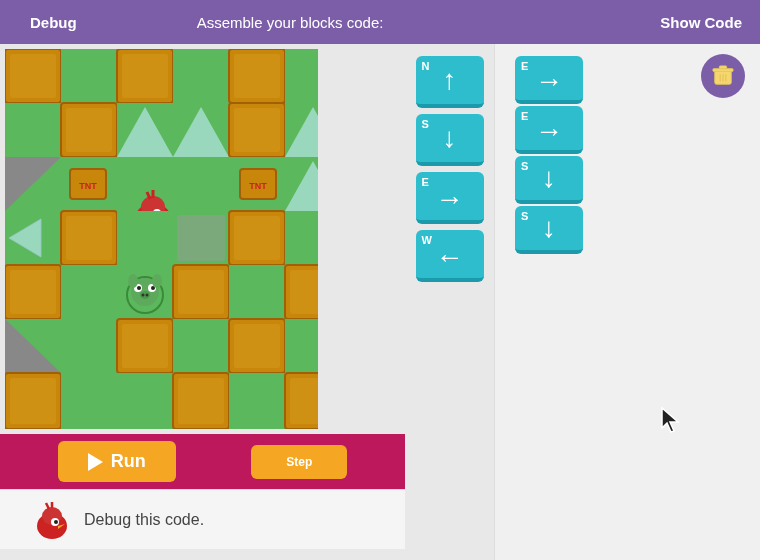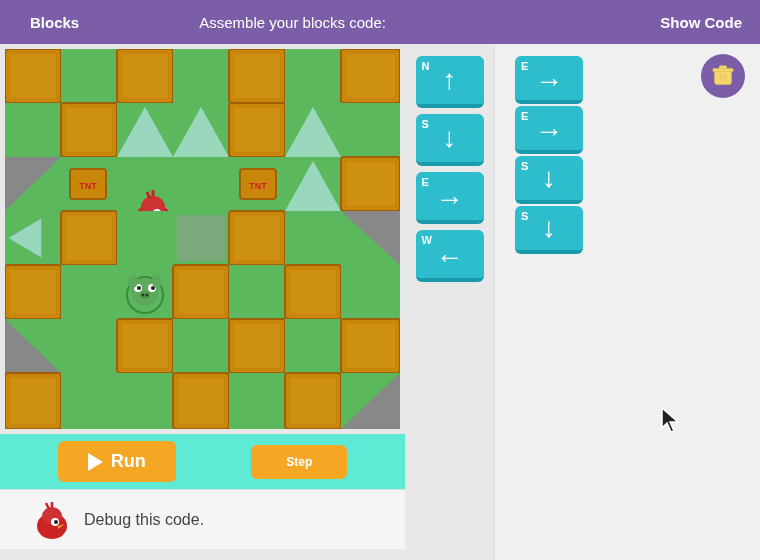--- a/index.html
+++ b/index.html
@@ -54,35 +54,35 @@
     .game-panel {
       width: 405px;
       display: flex;
       flex-direction: column;
       background: #e8e8e8;
       flex-shrink: 0;
     }
 
     
     .game-grid-container {
-      width: 395px;
+      width: 313px;
       height: 380px;
       margin: 5px;
       position: relative;
       overflow: hidden;
       background: #4caf50;
     }
 
     
     .game-controls {
       display: flex;
       align-items: center;
       justify-content: space-around;
       padding: 8px 20px;
-      background: #5eead4;
+      background: #be185d;
       height: 55px;
     }
 
     .btn-run {
       background: #f5a623;
       border: none;
       border-radius: 6px;
       padding: 10px 30px;
       font-size: 18px;
       font-weight: bold;
@@ -273,21 +273,21 @@
       content: '←';
       font-size: 28px;
       color: white;
       font-weight: bold;
     }
   </style>
 </head>
 <body>
 
 <div class="header">
-  <span class="header-blocks-label">Blocks</span>
+  <span class="header-blocks-label">Debug</span>
   <span class="header-assemble-label">Assemble your blocks code:</span>
   <span class="header-show-code">Show Code</span>
 </div>
 
 <div class="main">
 
   <div class="game-panel">
 
     <div class="game-grid-container">
       <svg width="395" height="380" viewBox="0 0 395 380">

